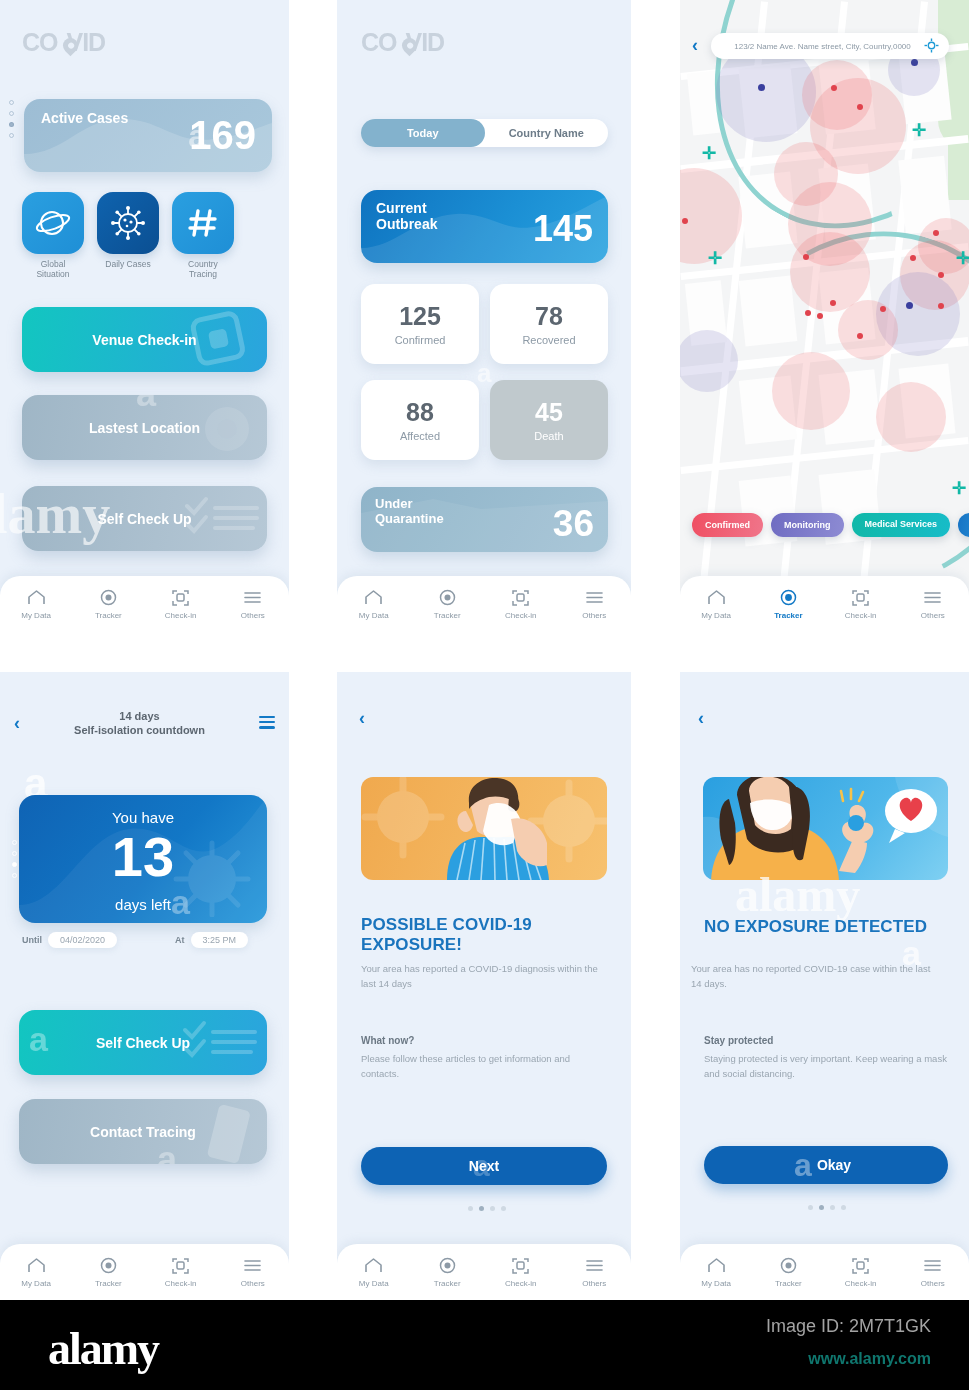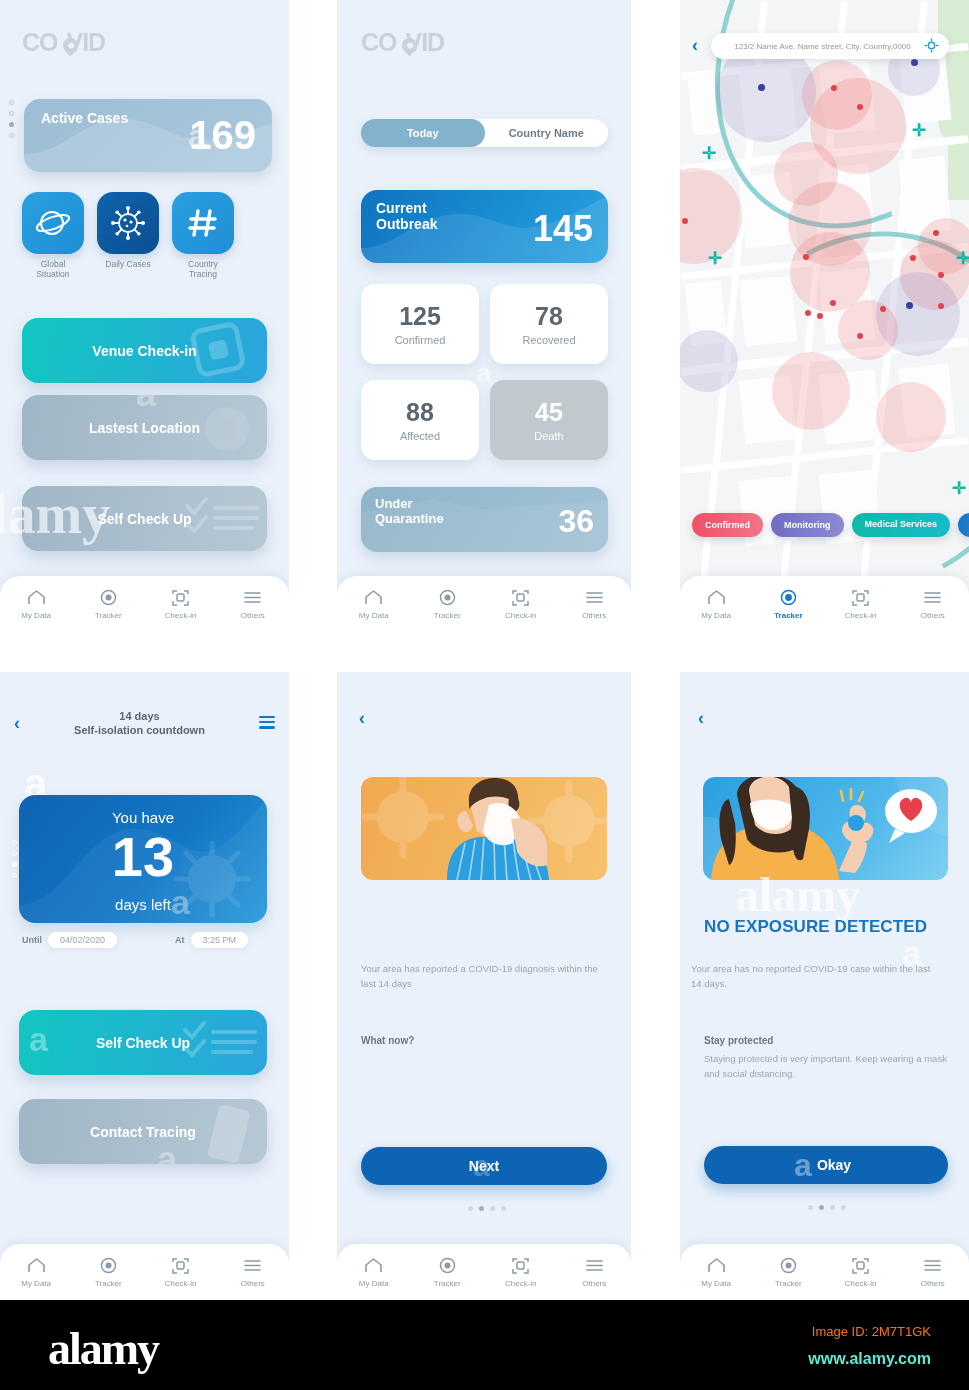--- a/index.html
+++ b/index.html
@@ -184,22 +184,22 @@
   .wm { position:absolute; color:#fff; font-weight:700; pointer-events:none; }
 
   
   .footer {
     position:absolute; left:0; top:1300px; width:969px; height:90px; background:#000;
   }
   .footer .alamy {
     position:absolute; left:48px; top:22px; color:#fff; font-size:46px;
     font-weight:700; font-family:"Liberation Serif", serif; letter-spacing:-2px;
   }
-  .footer .iid { position:absolute; right:38px; top:24px; color:#f97316; font-size:13px; }
-  .footer .url { position:absolute; right:38px; top:50px; color:#5eead4; font-size:16px; font-weight:700; }
+  .footer .iid { position:absolute; right:38px; top:16px; color:#a3a3a3; font-size:18px; }
+  .footer .url { position:absolute; right:38px; top:50px; color:#0f766e; font-size:16px; font-weight:700; }
 </style>
 </head>
 <body>
 
 <div class="stage">
 
   <div class="phone" id="p1">
     <div class="logo" style="left:22px; top:28px;">
       <span class="co">CO</span><span class="pin"></span><span class="vid">VID</span>
     </div>
@@ -271,21 +271,21 @@
               <path d="M5 13 H29"></path>
               <path d="M4 22 H28"></path>
           </svg>
         </div>
         <div class="lbl">
           <span>Country</span><br><span>Tracing</span>
         </div>
       </div>
     </div>
 
-    <div class="bigbtn" style="left:22px; top:318px; width:245px; height:65px; background:linear-gradient(100deg,#12c6c0,#2ba4de);">
+    <div class="bigbtn" style="left:22px; top:307px; width:245px; height:65px; background:linear-gradient(100deg,#12c6c0,#2ba4de);">
       <svg class="ghost" style="right:6px; top:2px;" width="90" height="70" viewBox="0 0 90 70">
         <g transform="rotate(-12 45 35)" fill="none" stroke="#fff" stroke-width="5">
           <rect x="26" y="8" width="44" height="44" rx="8"></rect>
           <rect x="42" y="24" width="13" height="13" rx="2" fill="#fff"></rect>
         </g>
       </svg>
       <span>Venue Check-in</span>
     </div>
 
     <div class="bigbtn" style="left:22px; top:395px; width:245px; height:65px; background:linear-gradient(100deg,#9fb6c6,#b6c8d6);">
@@ -392,21 +392,21 @@
     </div>
     <div class="wm" style="left:140px; top:358px; font-size:26px; opacity:.55;">a</div>
 
     <div class="hero" style="left:24px; top:487px; width:247px; height:65px; background:linear-gradient(120deg,#8fb4c9,#a3c3d5);">
       <svg class="wave" viewBox="0 0 247 65" preserveAspectRatio="none">
         <path d="M0,26 L72,12 L120,22 L247,14 L247,65 L0,65 Z" fill="#ffffff" opacity=".22"></path>
       </svg>
       <div class="hero-label" style="left:14px; top:10px; font-size:13px;">
         <span>Under</span><br><span>Quarantine</span>
       </div>
-      <div class="hero-num" style="right:14px; top:16px; font-size:32px;">36</div>
+      <div class="hero-num" style="right:14px; top:16px; font-size:37px;">36</div>
     </div>
 
     <div class="bnav">
       <div class="item">
         <div class="ic">
             <svg width="19" height="17" viewBox="0 0 19 17" fill="none" stroke="#8d9aa6" stroke-width="1.6" stroke-linejoin="round">
               <path d="M2 15 V8 L9.5 2 L17 8 V15"></path>
             </svg>
           </div>
         <div class="tx">My Data</div>
@@ -739,22 +739,26 @@
         </g>
         <path d="M110 30 C110 14 122 6 134 6 C148 6 157 16 156 32 L153 56 C146 62 124 62 116 54 Z" fill="#f5cdb0"></path>
         <path d="M108 26 C106 8 122 0 136 1 C152 2 159 13 157 27 C150 22 140 18 128 20 C120 22 112 26 108 32 Z" fill="#4a3526"></path>
         <path d="M148 20 C154 18 160 22 158 30 C156 36 150 36 147 32 Z" fill="#4a3526"></path>
         <path d="M128 28 C142 22 156 30 160 44 L152 66 C140 72 126 66 122 54 Z" fill="#ffffff" opacity=".95"></path>
         <path d="M150 42 C166 38 182 50 186 66 L186 88 C176 92 162 86 156 74 Z" fill="#f5cdb0"></path>
         <path d="M105 34 C98 34 94 42 98 50 C102 58 110 56 112 48 Z" fill="#f5cdb0"></path>
       </svg>
     </div>
 
+    <div class="h1" style="left:24px; top:243px; width:240px;">
+      <span>POSSIBLE COVID-19</span><br><span>EXPOSURE!</span>
+    </div>
     <div class="body" style="left:24px; top:290px; width:238px;">Your area has reported a COVID-19 diagnosis within the last 14 days</div>
     <div class="sub" style="left:24px; top:363px;">What now?</div>
+    <div class="body" style="left:24px; top:380px; width:240px;">Please follow these articles to get information and contacts.</div>
 
     <div class="cta" style="left:24px; top:475px; width:246px;">
       <span>Next</span>
       <div class="wm" style="left:112px; top:2px; font-size:30px; opacity:.25;">a</div>
     </div>
 
     <div class="pager" style="left:131px; top:534px;">
       <i></i>
         <i class="on"></i>
       <i></i>

